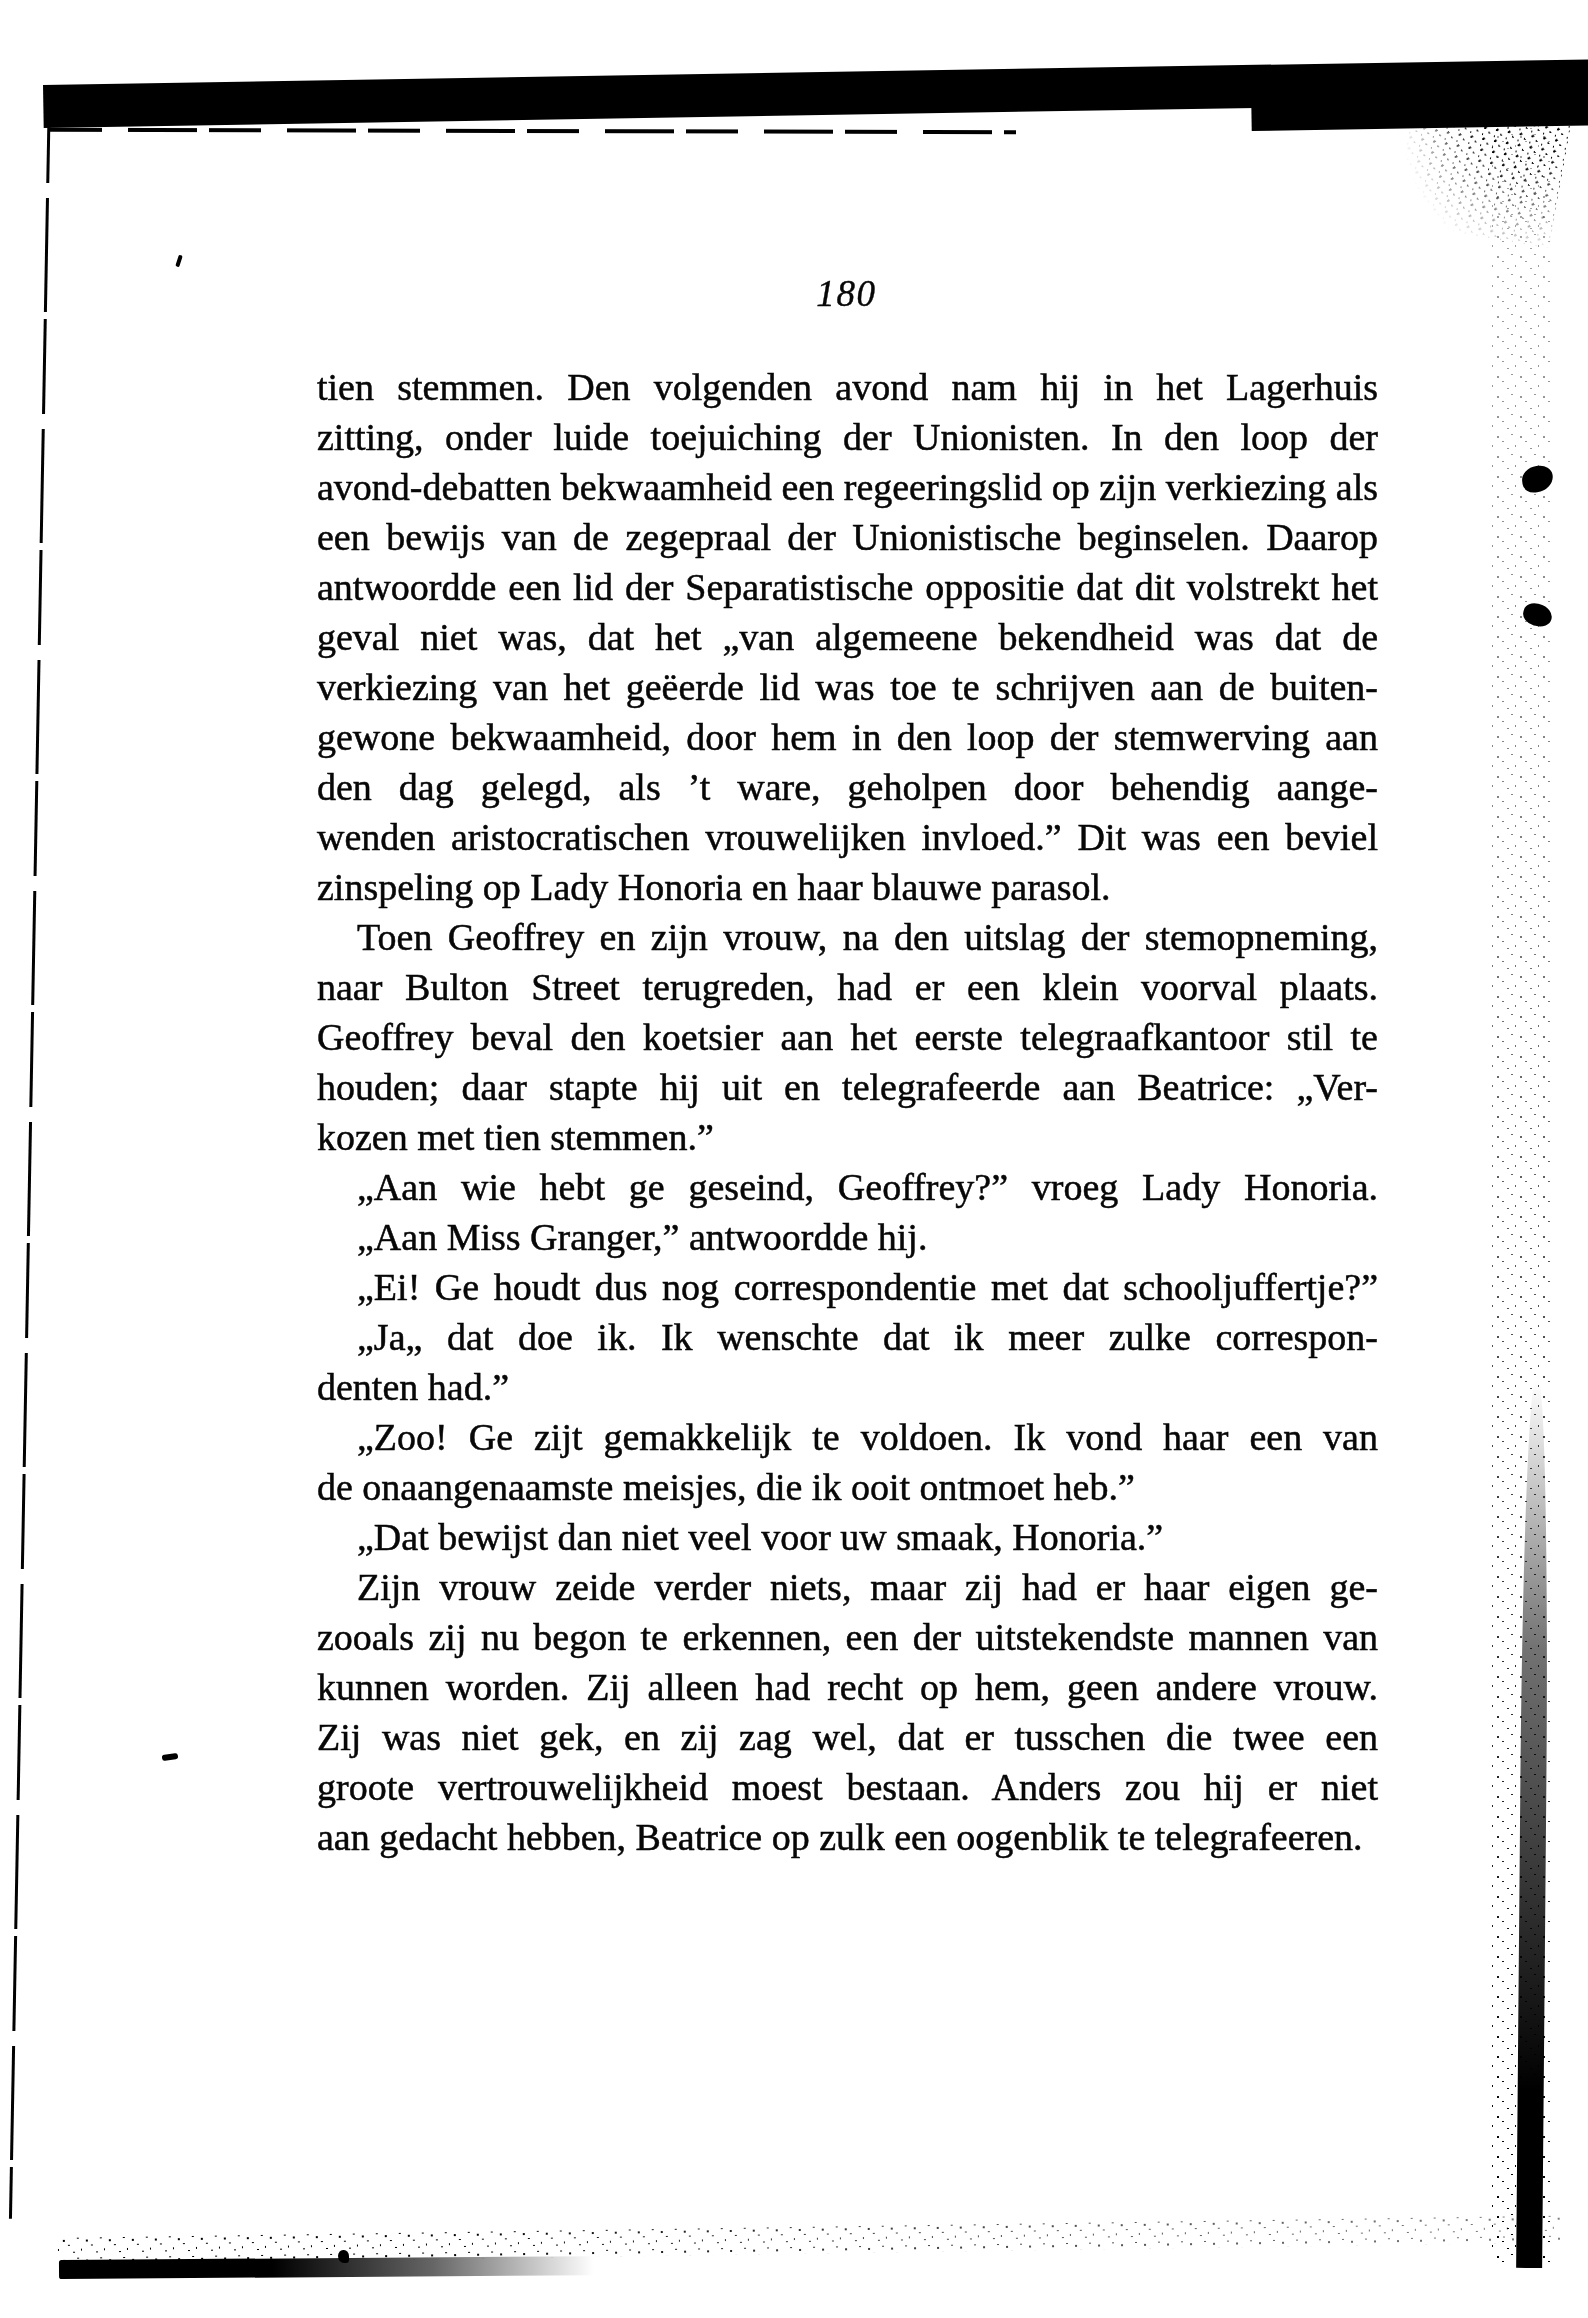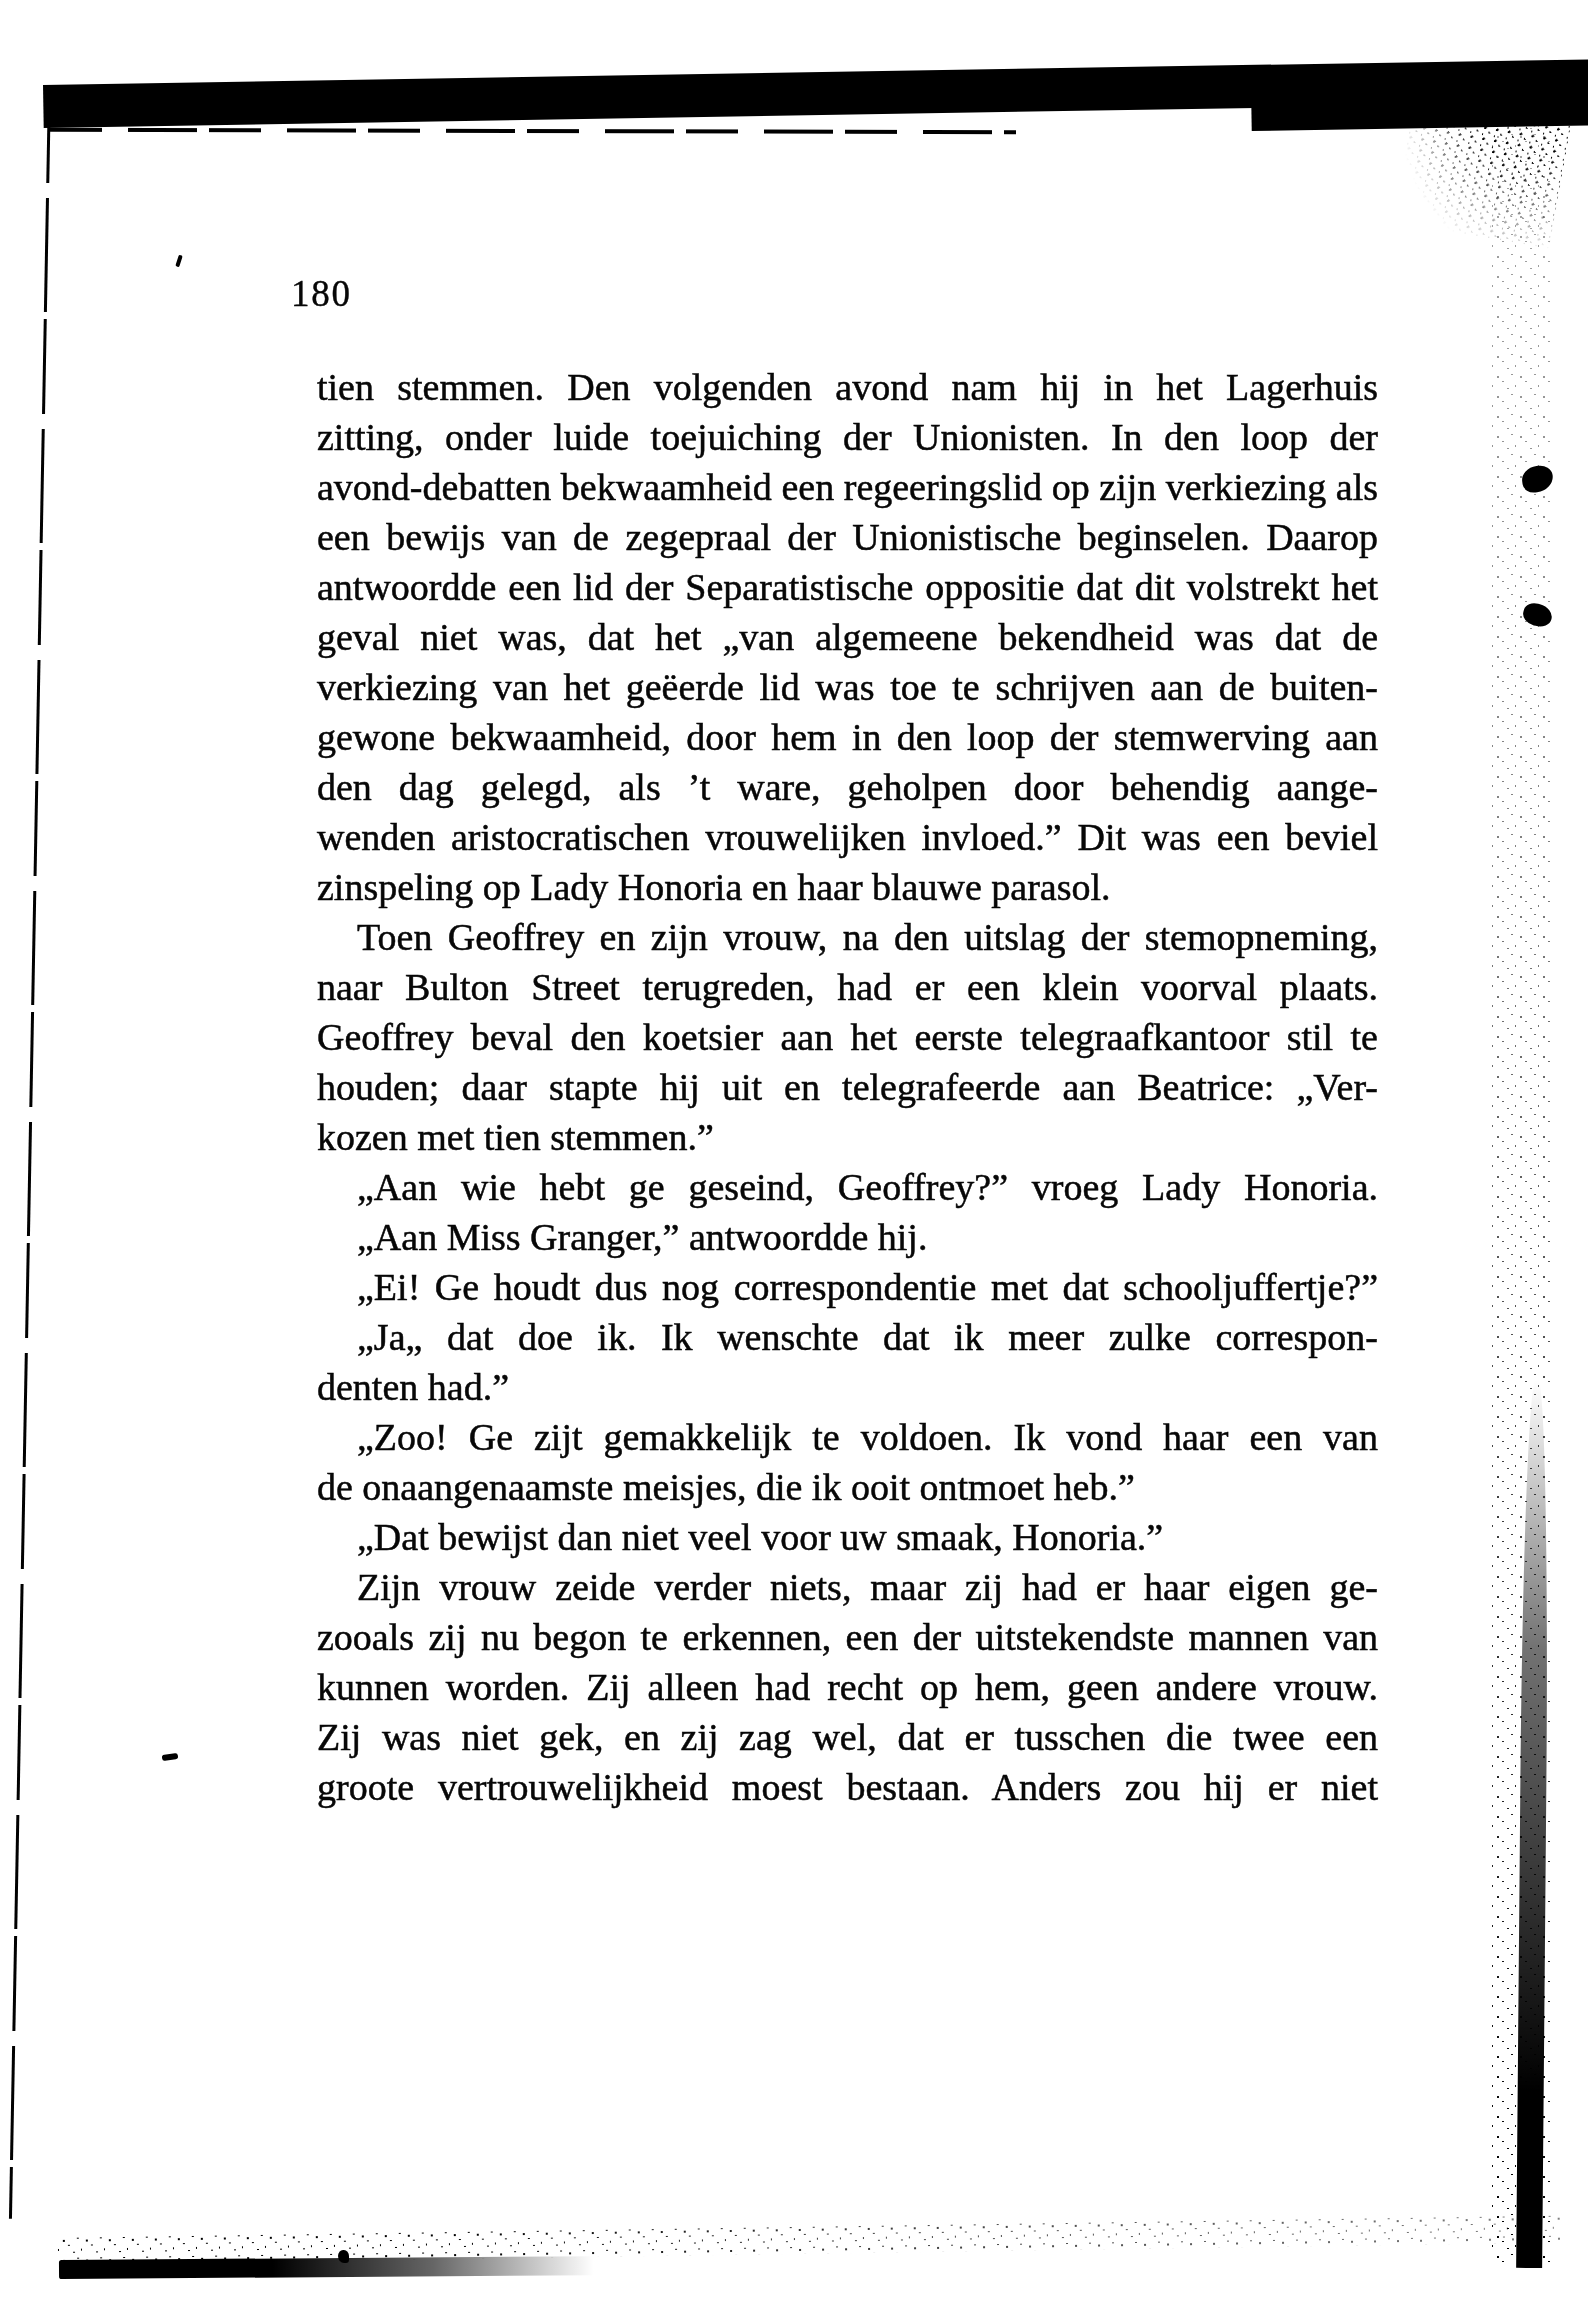--- a/index.html
+++ b/index.html
@@ -6,23 +6,24 @@
   .page{
     position:relative;
     width:1589px;height:2319px;
     background:#ffffff;
     overflow:hidden;
     font-family:"Liberation Serif","DejaVu Serif",serif;
     color:#070707;
   }
   
   .page-num{
-    position:absolute;left:303px;top:273px;width:1061px;
-    text-align:left;font-size:37px;letter-spacing:1.7px;line-height:41px;
+    position:absolute;left:328px;top:273px;width:1061px;
+    text-align:center;font-size:37px;letter-spacing:1.7px;line-height:41px;
     transform:translateX(-12px);
+    font-style:italic;
     -webkit-text-stroke:0.4px #070707;
   }
   .text-block{
     position:absolute;left:317px;top:362px;width:1061px;
     font-size:38px;line-height:50px;
     -webkit-text-stroke:0.5px #070707;
     text-justify:inter-word;
   }
   .line{white-space:normal;}
   .line.j{text-align:justify;text-align-last:justify;}
@@ -140,16 +141,17 @@
       <div class="line j i">„Ja„ dat doe ik. Ik wenschte dat ik meer zulke correspon-</div>
       <div class="line">denten had.”</div>
       <div class="line j i">„Zoo! Ge zijt gemakkelijk te voldoen. Ik vond haar een van</div>
       <div class="line">de onaangenaamste meisjes, die ik ooit ontmoet heb.”</div>
       <div class="line i">„Dat bewijst dan niet veel voor uw smaak, Honoria.”</div>
       <div class="line j i">Zijn vrouw zeide verder niets, maar zij had er haar eigen ge-</div>
       <div class="line j">zooals zij nu begon te erkennen, een der uitstekendste mannen van</div>
       <div class="line j">kunnen worden. Zij alleen had recht op hem, geen andere vrouw.</div>
       <div class="line j">Zij was niet gek, en zij zag wel, dat er tusschen die twee een</div>
       <div class="line j">groote vertrouwelijkheid moest bestaan. Anders zou hij er niet</div>
+      <div class="line">aan gedacht hebben, Beatrice op zulk een oogenblik te telegrafeeren.</div>
     </div>
 
 </div>
 
 
 </body></html>

